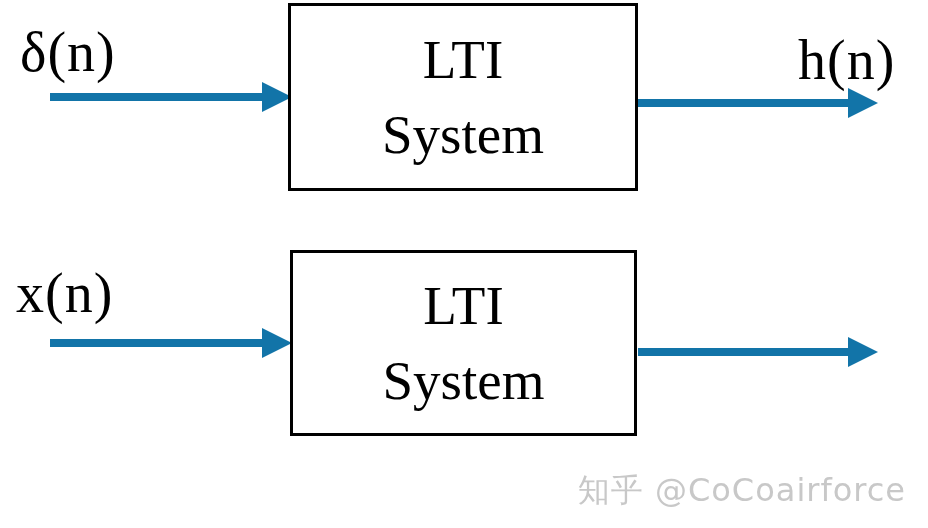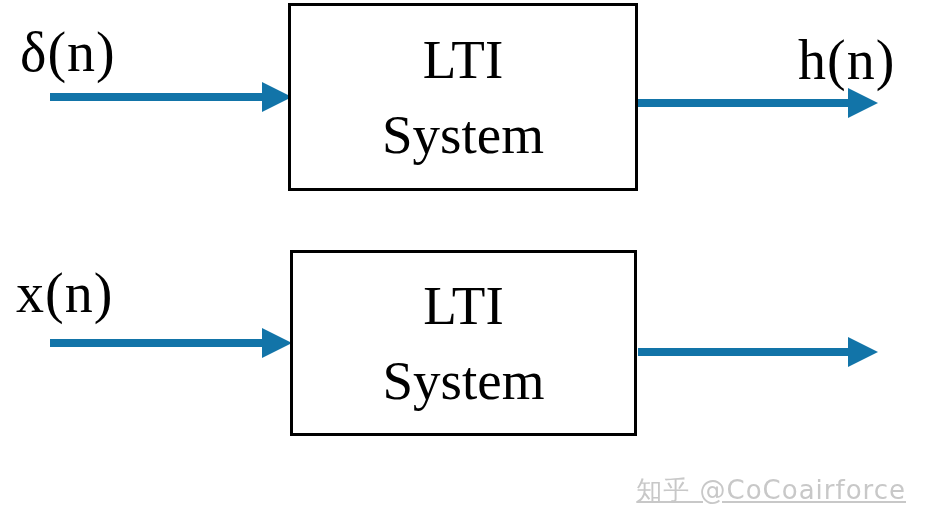--- a/index.html
+++ b/index.html
@@ -62,27 +62,26 @@
   .label-delta { left: 20px;  top: 24px;  }
   .label-h     { left: 798px; top: 32px;  }
   .label-x     { left: 16px;  top: 265px; }
   .label-y     { left: 796px; top: 262px; }
 
   .watermark {
     position: absolute;
     right: 22px;
     top: 475px;
     font-family: "DejaVu Sans", "Liberation Sans", sans-serif;
-    font-size: 26px;
+    font-size: 32px;
     line-height: 30px;
     letter-spacing: 1px;
     color: var(--watermark-color);
     text-shadow: 1px 1px 0 #ffffff;
     white-space: nowrap;
-    text-decoration: underline;
   }
 </style>
 </head>
 <body>
 
 <div class="canvas" style="--arrow-color: #1274a8; --box-border: #000000; --text-color: #000000; --watermark-color: #c8c8c8;">
 
   <svg class="arrows" viewBox="0 0 928 528" xmlns="http://www.w3.org/2000/svg">
 
     <g>

